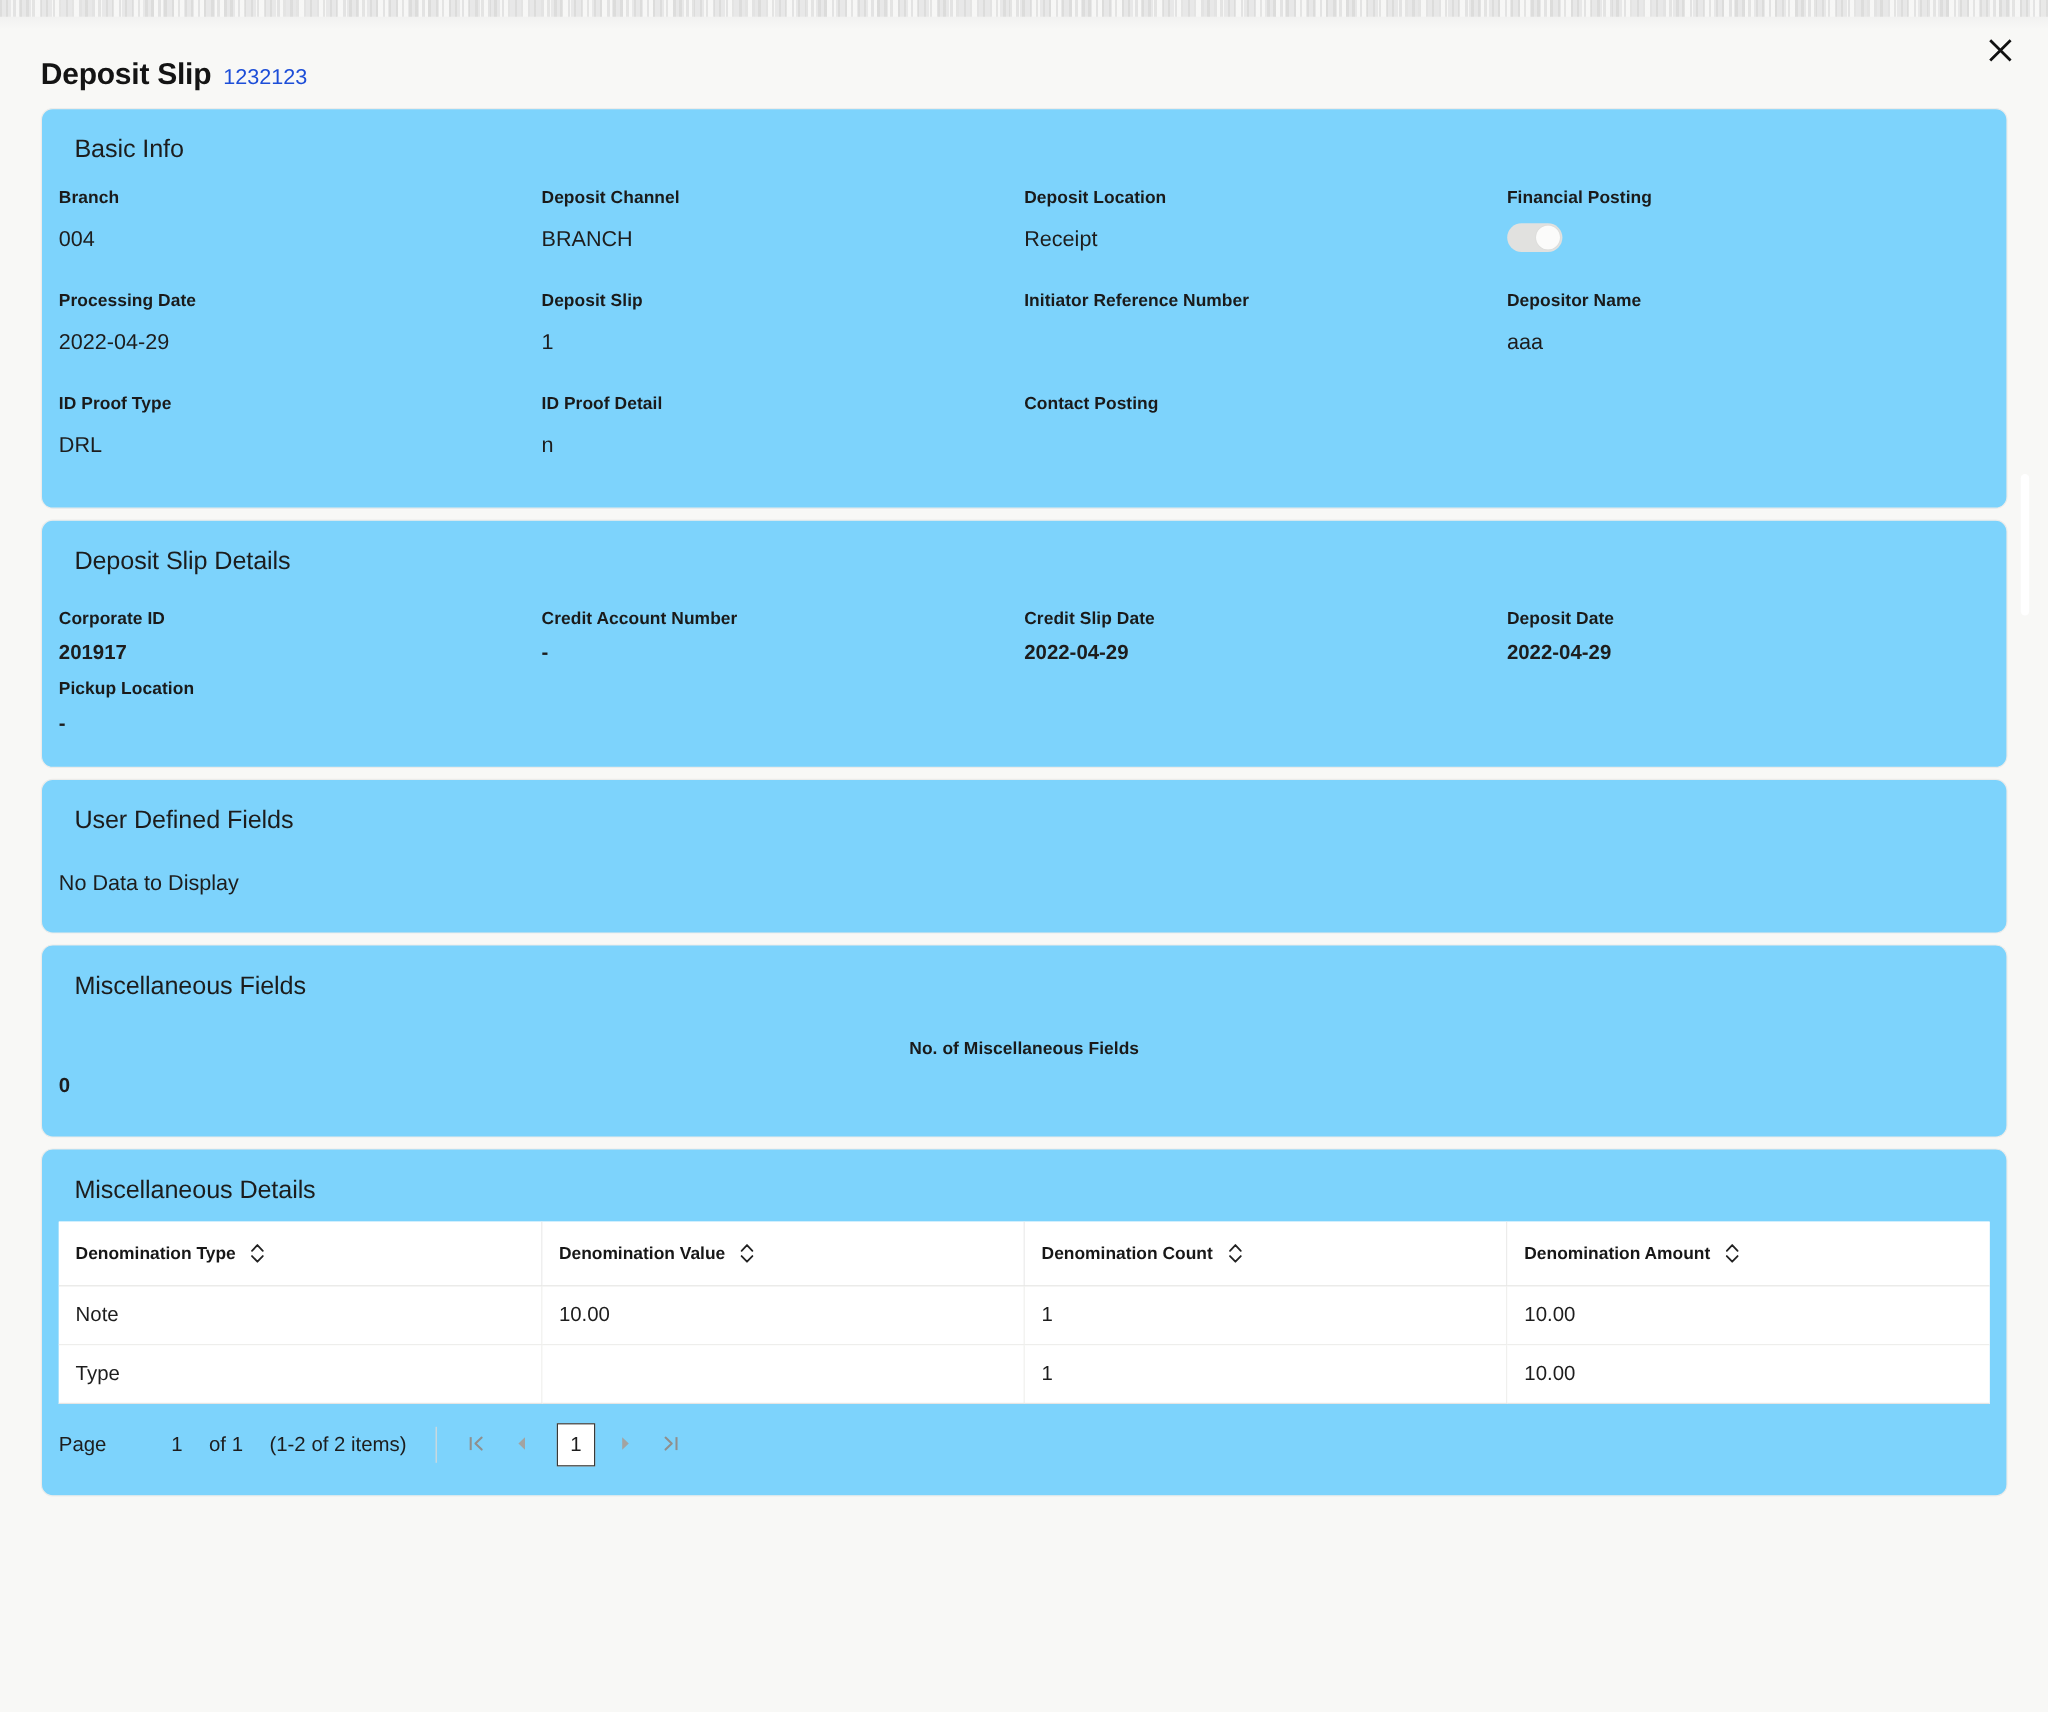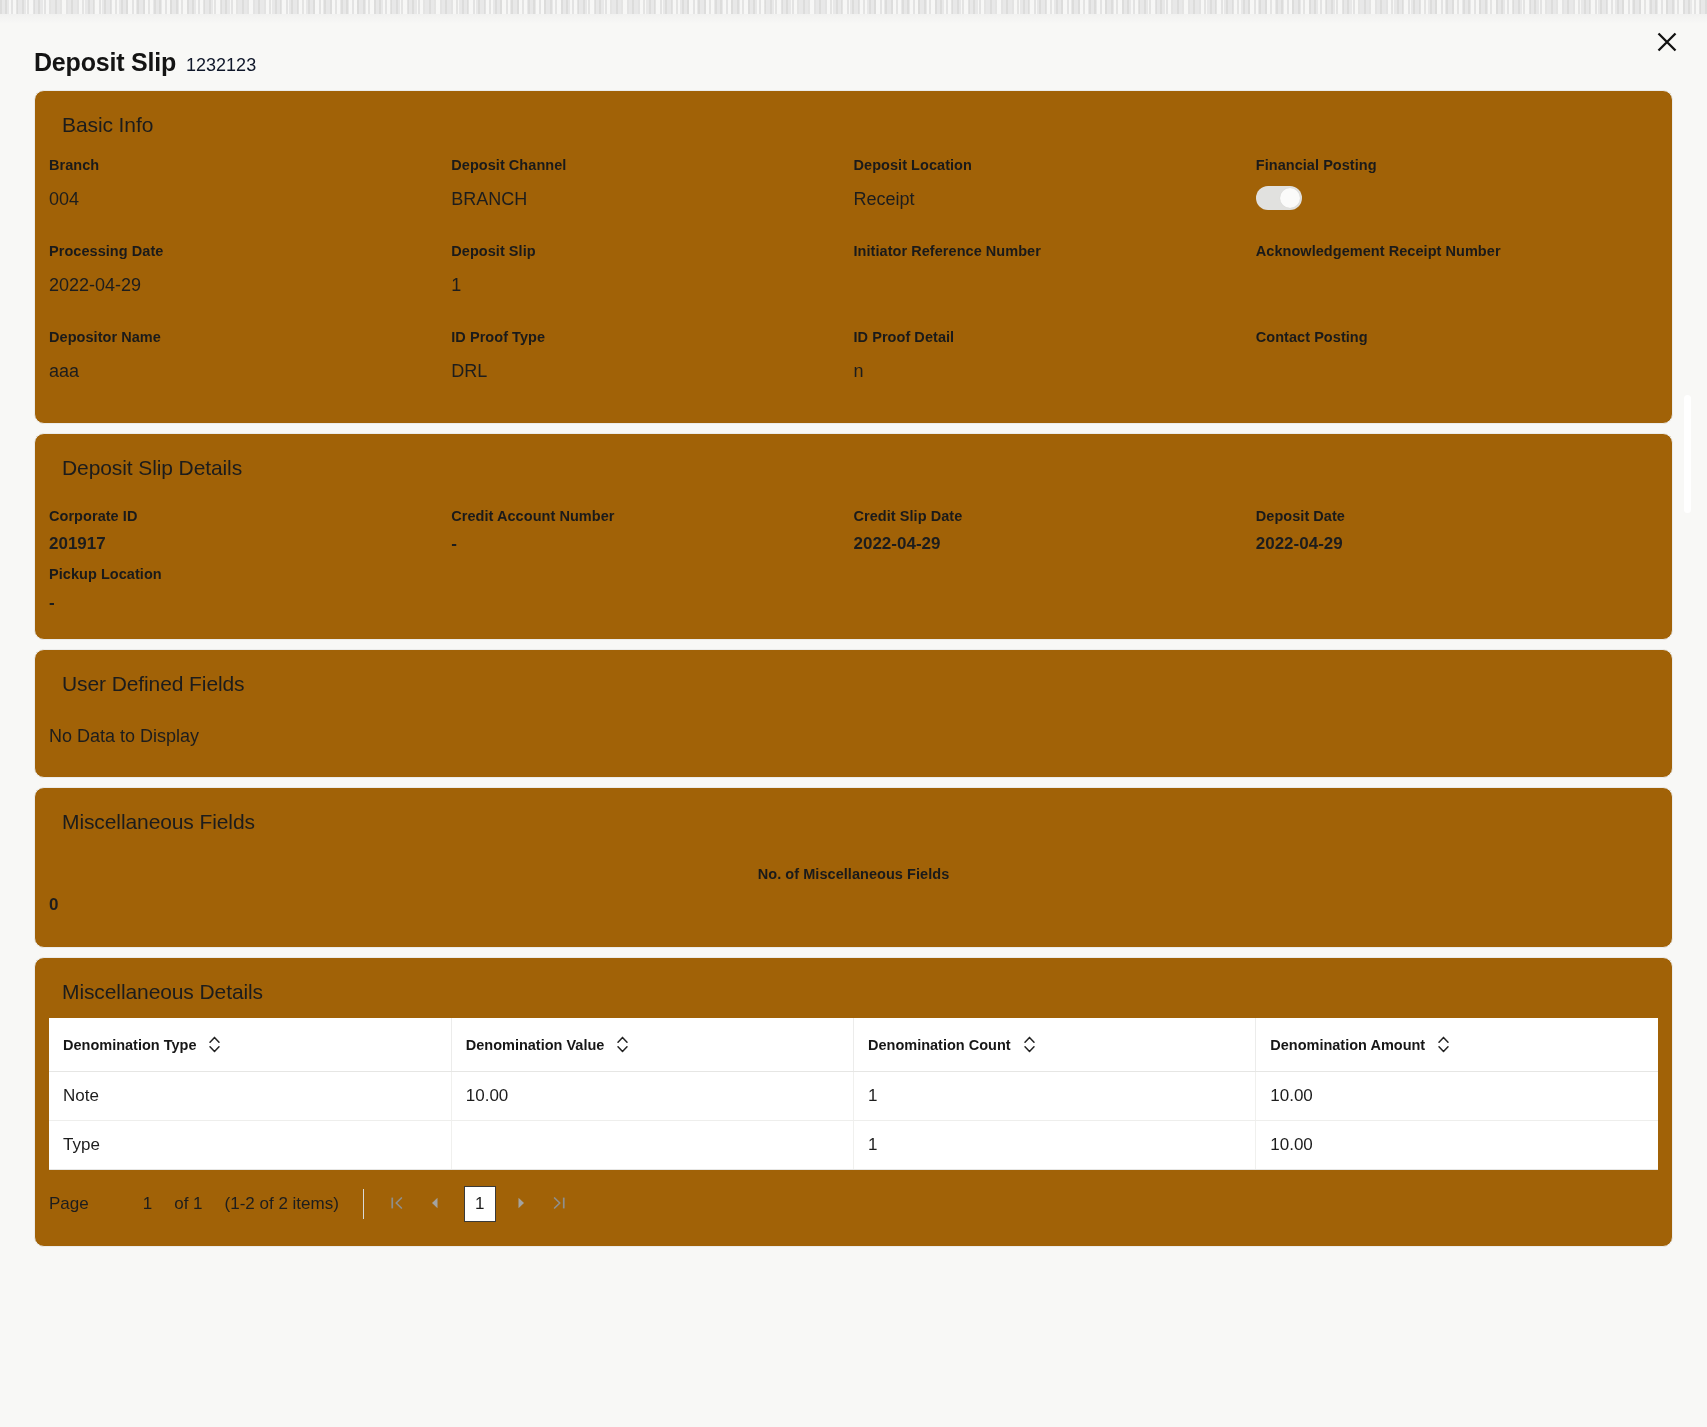--- a/index.html
+++ b/index.html
@@ -90,33 +90,33 @@
   }
   .page-title .main {
     font-size: 25px;
     font-weight: 700;
     letter-spacing: -0.2px;
     color: #141414;
   }
   .page-title .ref {
     font-size: 18px;
     font-weight: 400;
-    color: #0f172a;
+    color: #1d4ed8;
   }
 
   
   .content {
     position: absolute;
     top: 90px;
     left: 34px;
     width: 1639px;
   }
 
   .card {
-    background: #a16207;
+    background: #7dd3fc;
     border: 1px solid #ececea;
     border-radius: 10px;
     margin-bottom: 9px;
     position: relative;
   }
 
   .card-title {
     font-size: 21px;
     font-weight: 400;
     color: #1c1c1c;
@@ -345,24 +345,20 @@
       <div class="field">
         <div class="field-label">Deposit Slip</div>
         <div class="field-value">1</div>
       </div>
 
       <div class="field">
         <div class="field-label">Initiator Reference Number</div>
         <div class="field-value"></div>
       </div>
 
-      <div class="field">
-        <div class="field-label">Acknowledgement Receipt Number</div>
-        <div class="field-value"></div>
-      </div>
 
       <div class="field">
         <div class="field-label">Depositor Name</div>
         <div class="field-value">aaa</div>
       </div>
 
       <div class="field">
         <div class="field-label">ID Proof Type</div>
         <div class="field-value">DRL</div>
       </div>

